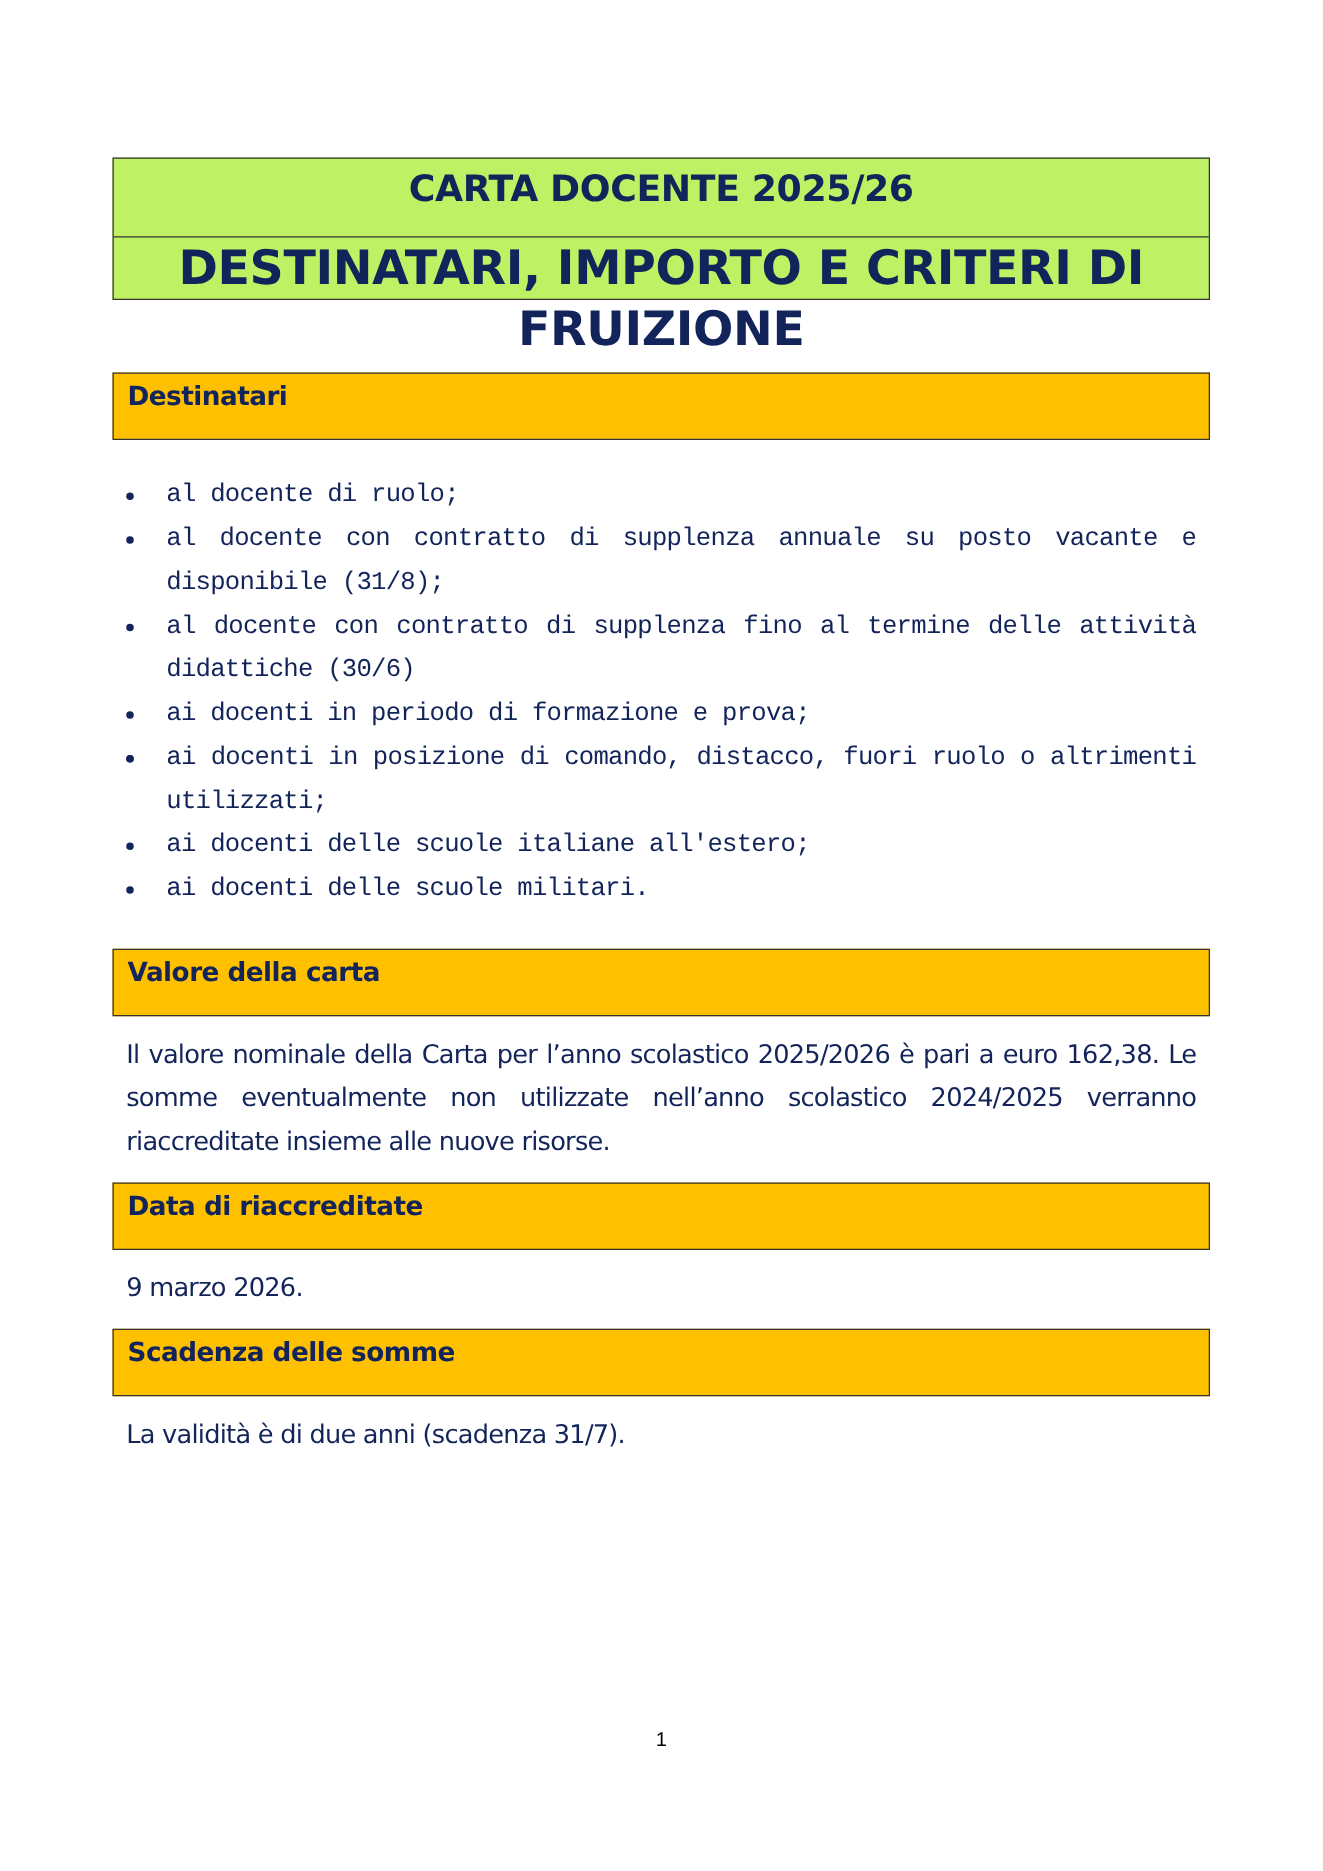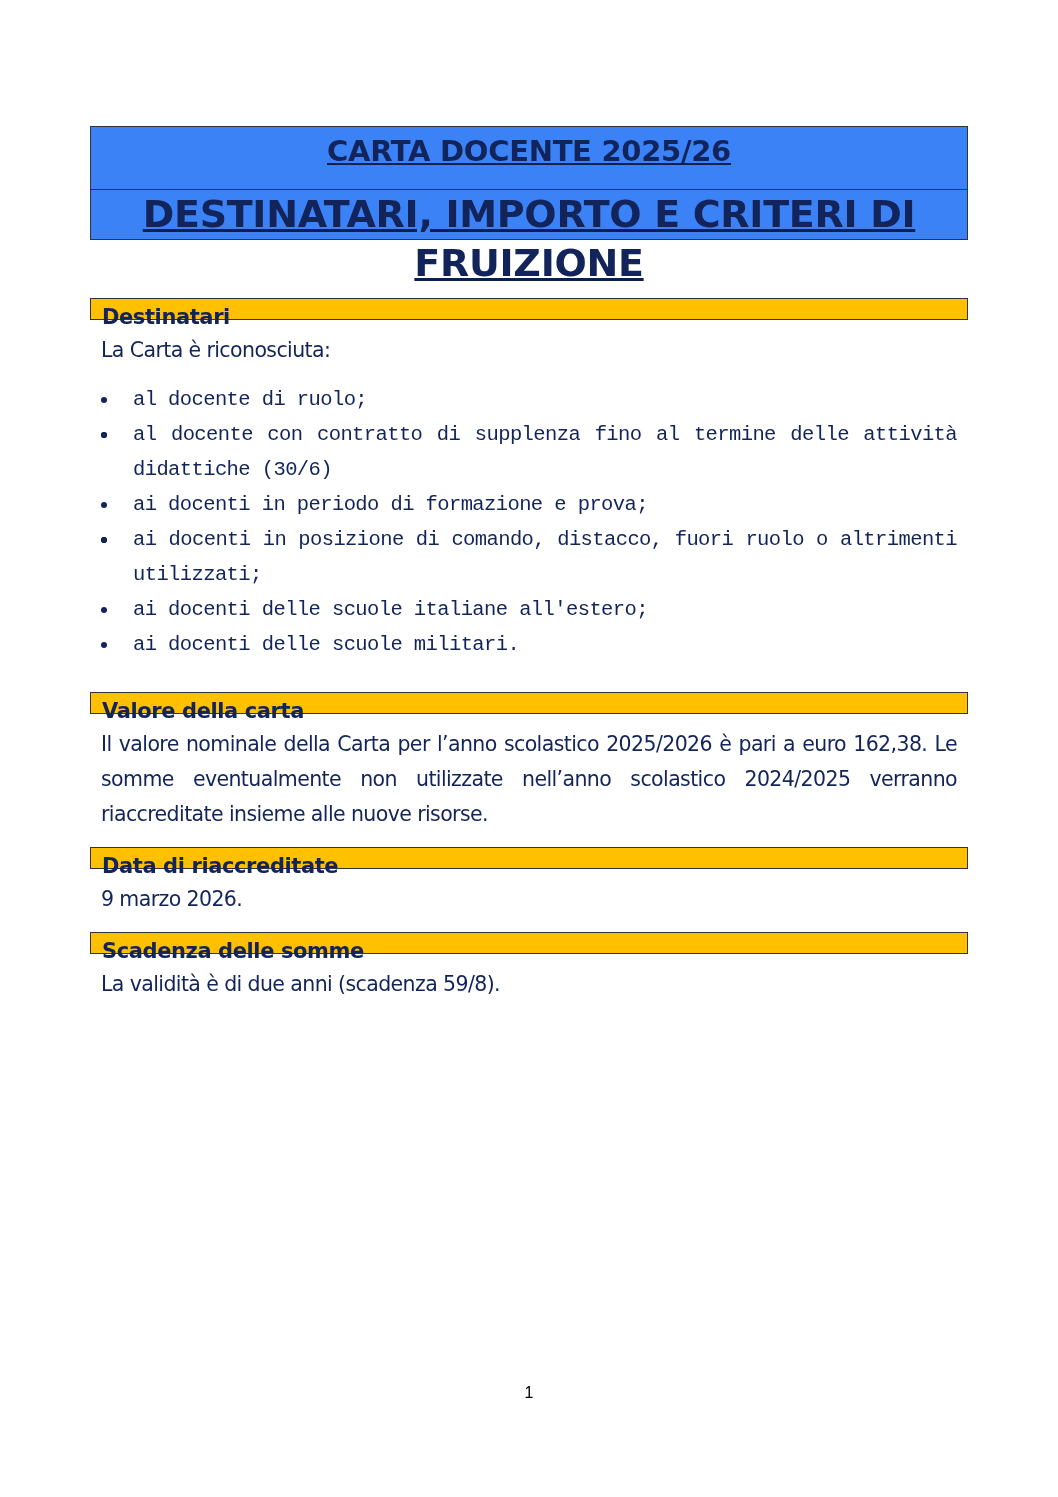--- a/index.html
+++ b/index.html
@@ -15,23 +15,22 @@
       font-family: "DejaVu Sans", sans-serif;
       color: #0d1f4f;
     }
     .page {
       position: absolute;
       left: 90px;
       top: 126px;
       width: 878px;
     }
     .title-box {
-      background: #3b82f6;
+      background: #bef264;
       border: 1px solid #333333;
-      text-decoration: underline;
     }
     .title-row {
       text-align: center;
       font-weight: bold;
       color: #12245a;
       letter-spacing: -0.3px;
     }
     .title-row.top {
       height: 62px;
       line-height: 48px;
@@ -39,21 +38,21 @@
       border-bottom: 1px solid #333333;
     }
     .title-row.bottom {
       height: 49px;
       line-height: 49px;
       font-size: 38px;
     }
     .section-header {
       background: #ffc000;
       border: 1px solid #333333;
-      height: 22px;
+      height: 54px;
       line-height: 37px;
       padding-left: 11px;
       font-weight: bold;
       font-size: 21px;
       color: #12245a;
       letter-spacing: -0.4px;
       box-sizing: border-box;
     }
     .body-text {
       font-size: 20.5px;
@@ -107,26 +106,25 @@
 
   <div class="title-box">
     <div class="title-row top">CARTA DOCENTE 2025/26</div>
     <div class="title-row bottom">DESTINATARI, IMPORTO E  CRITERI DI FRUIZIONE</div>
   </div>
 
   <div style="height:58px"></div>
 
   <div class="section-header">Destinatari</div>
   <div style="height:13px"></div>
-  <div class="body-text">La Carta è riconosciuta:</div>
   <div style="height:14px"></div>
 
   <ul class="bullets">
     <li><span class="bullet-dot"></span><span>al docente di ruolo;</span></li>
-    <li><span class="bullet-dot"></span></li>
+    <li><span class="bullet-dot"></span><span>al docente con contratto di supplenza annuale su posto vacante e disponibile (31/8);</span></li>
     <li><span class="bullet-dot"></span><span>al docente con contratto di supplenza fino al termine delle attività didattiche (30/6)</span></li>
     <li><span class="bullet-dot"></span><span>ai docenti in periodo di formazione e prova;</span></li>
     <li><span class="bullet-dot"></span></li>
     <li><span class="bullet-dot"></span><span>ai docenti in posizione di comando, distacco, fuori ruolo o altrimenti utilizzati;</span></li>
     <li><span class="bullet-dot"></span><span>ai docenti delle scuole italiane all'estero;</span></li>
     <li><span class="bullet-dot"></span><span>ai docenti delle scuole militari.</span></li>
   </ul>
 
   <div style="height:15px"></div>
   <div style="height:15px"></div>
@@ -136,16 +134,16 @@
   <div class="body-text">Il valore nominale della Carta per l’anno scolastico 2025/2026 è pari a euro 162,38. Le somme eventualmente non utilizzate nell’anno scolastico 2024/2025 verranno riaccreditate insieme alle nuove risorse.</div>
   <div style="height:15px"></div>
 
   <div class="section-header">Data di riaccreditate</div>
   <div style="height:13px"></div>
   <div class="body-text">9 marzo 2026.</div>
   <div style="height:15px"></div>
 
   <div class="section-header">Scadenza delle somme</div>
   <div style="height:13px"></div>
-  <div class="body-text">La validità è di due anni (scadenza 59/8).</div>
+  <div class="body-text">La validità è di due anni (scadenza 31/7).</div>
 </div>
 
 <div class="page-number">1</div>
 
 </body></html>

